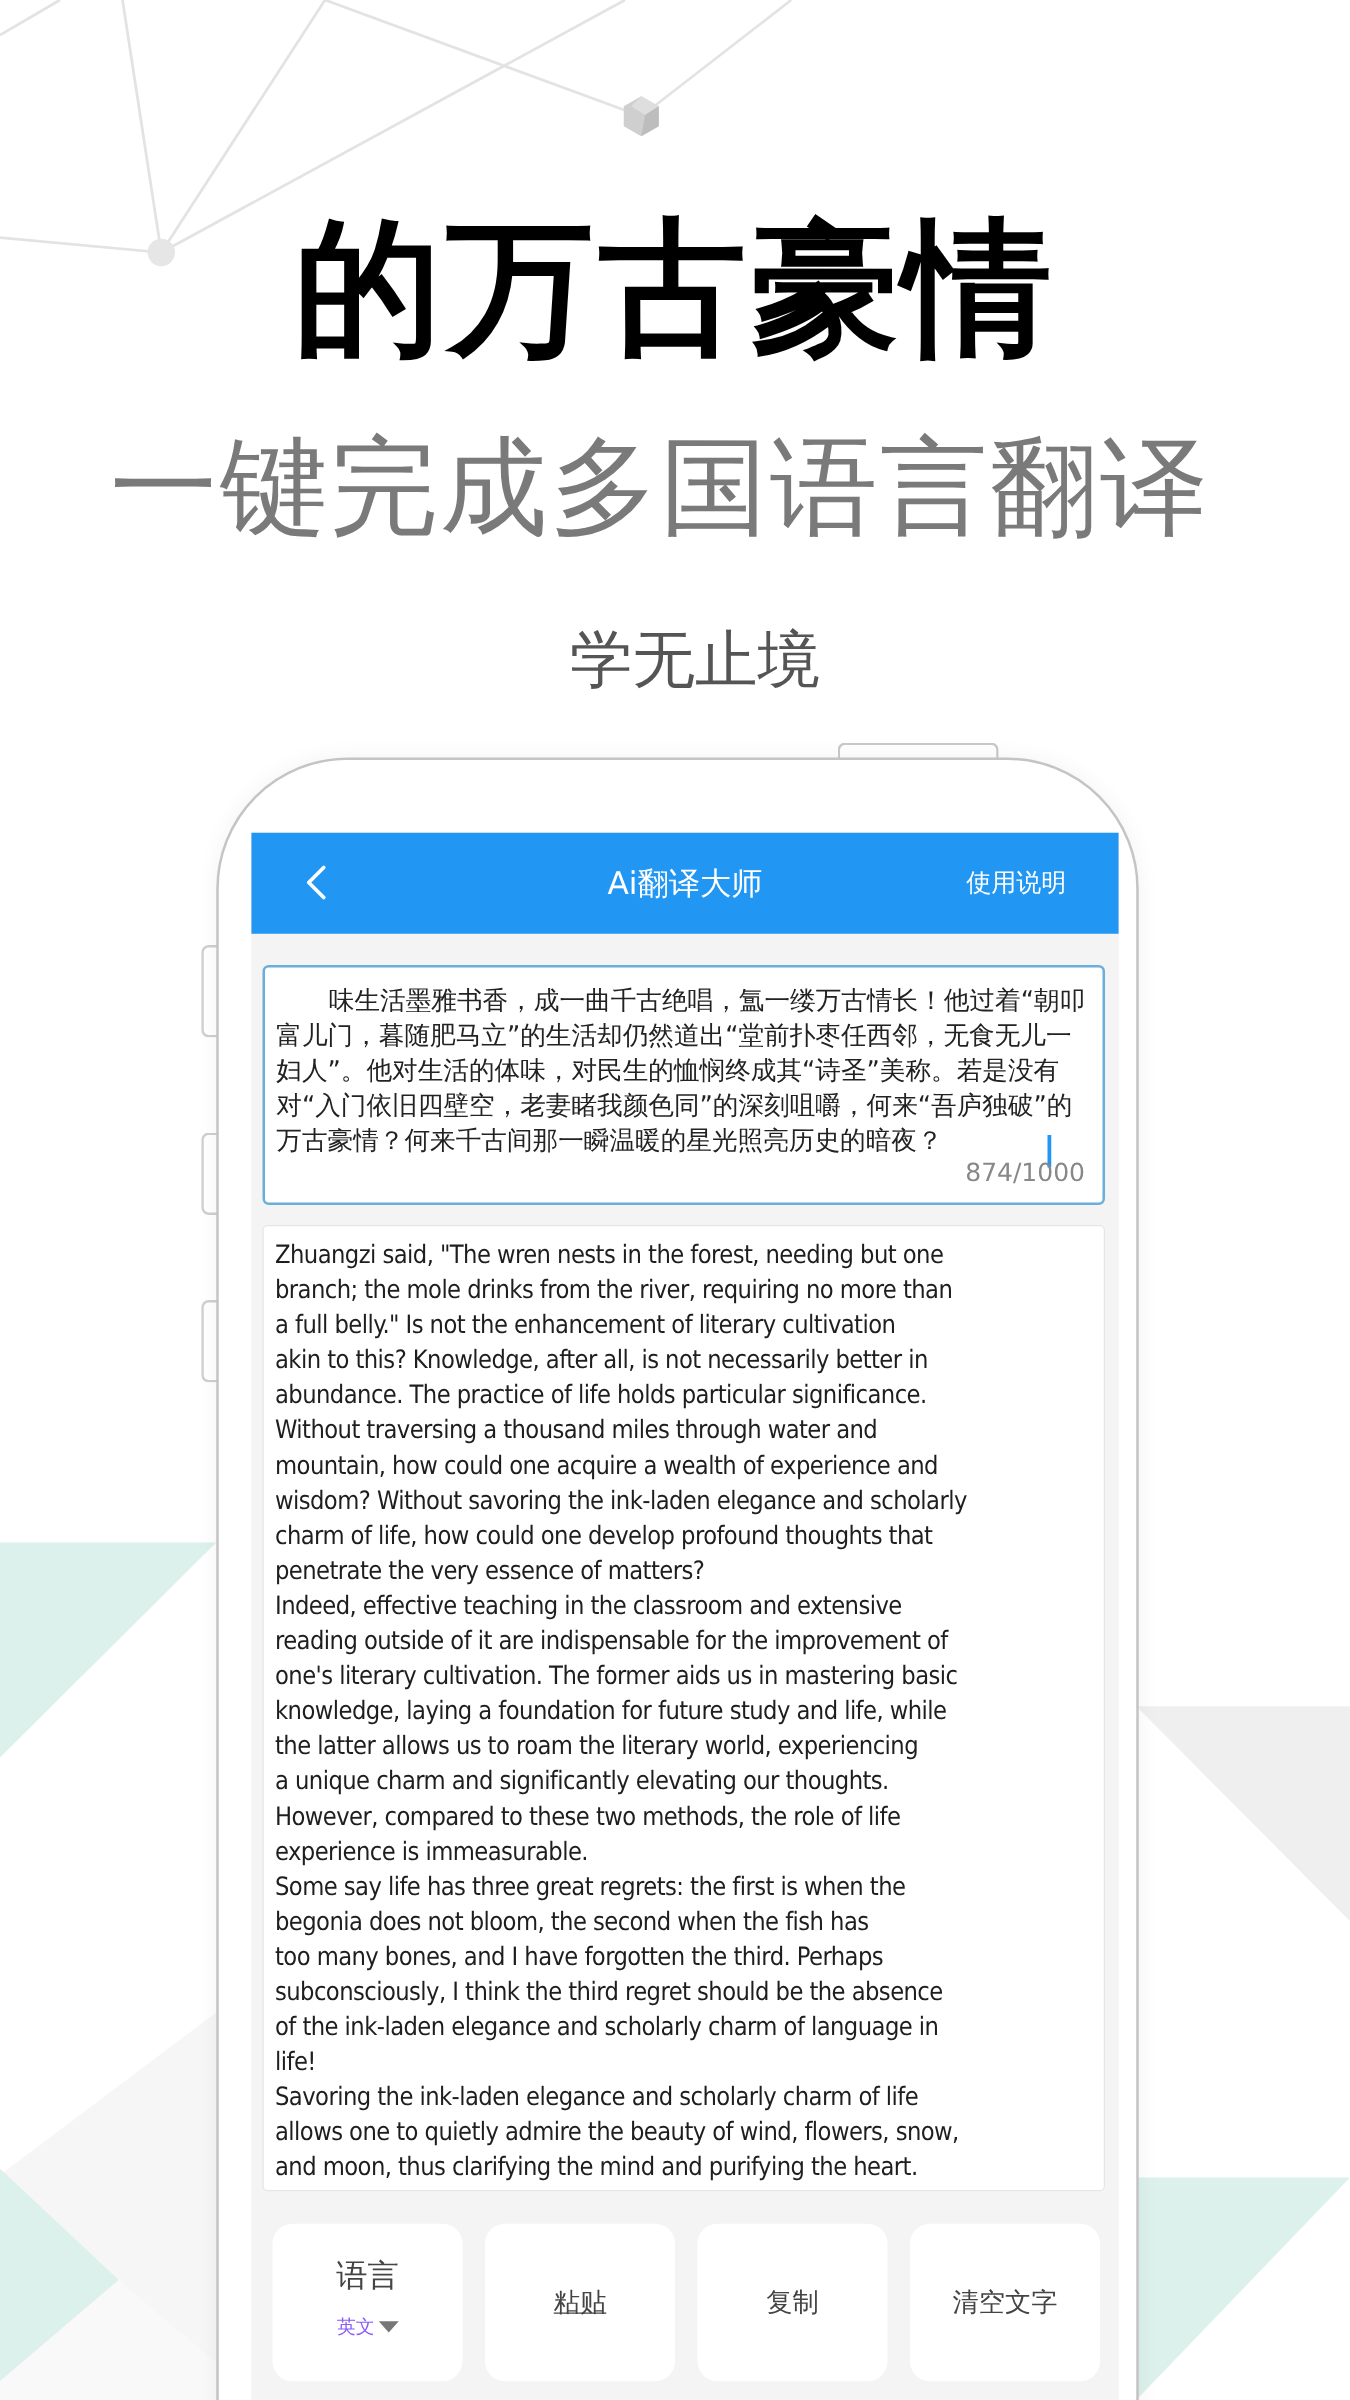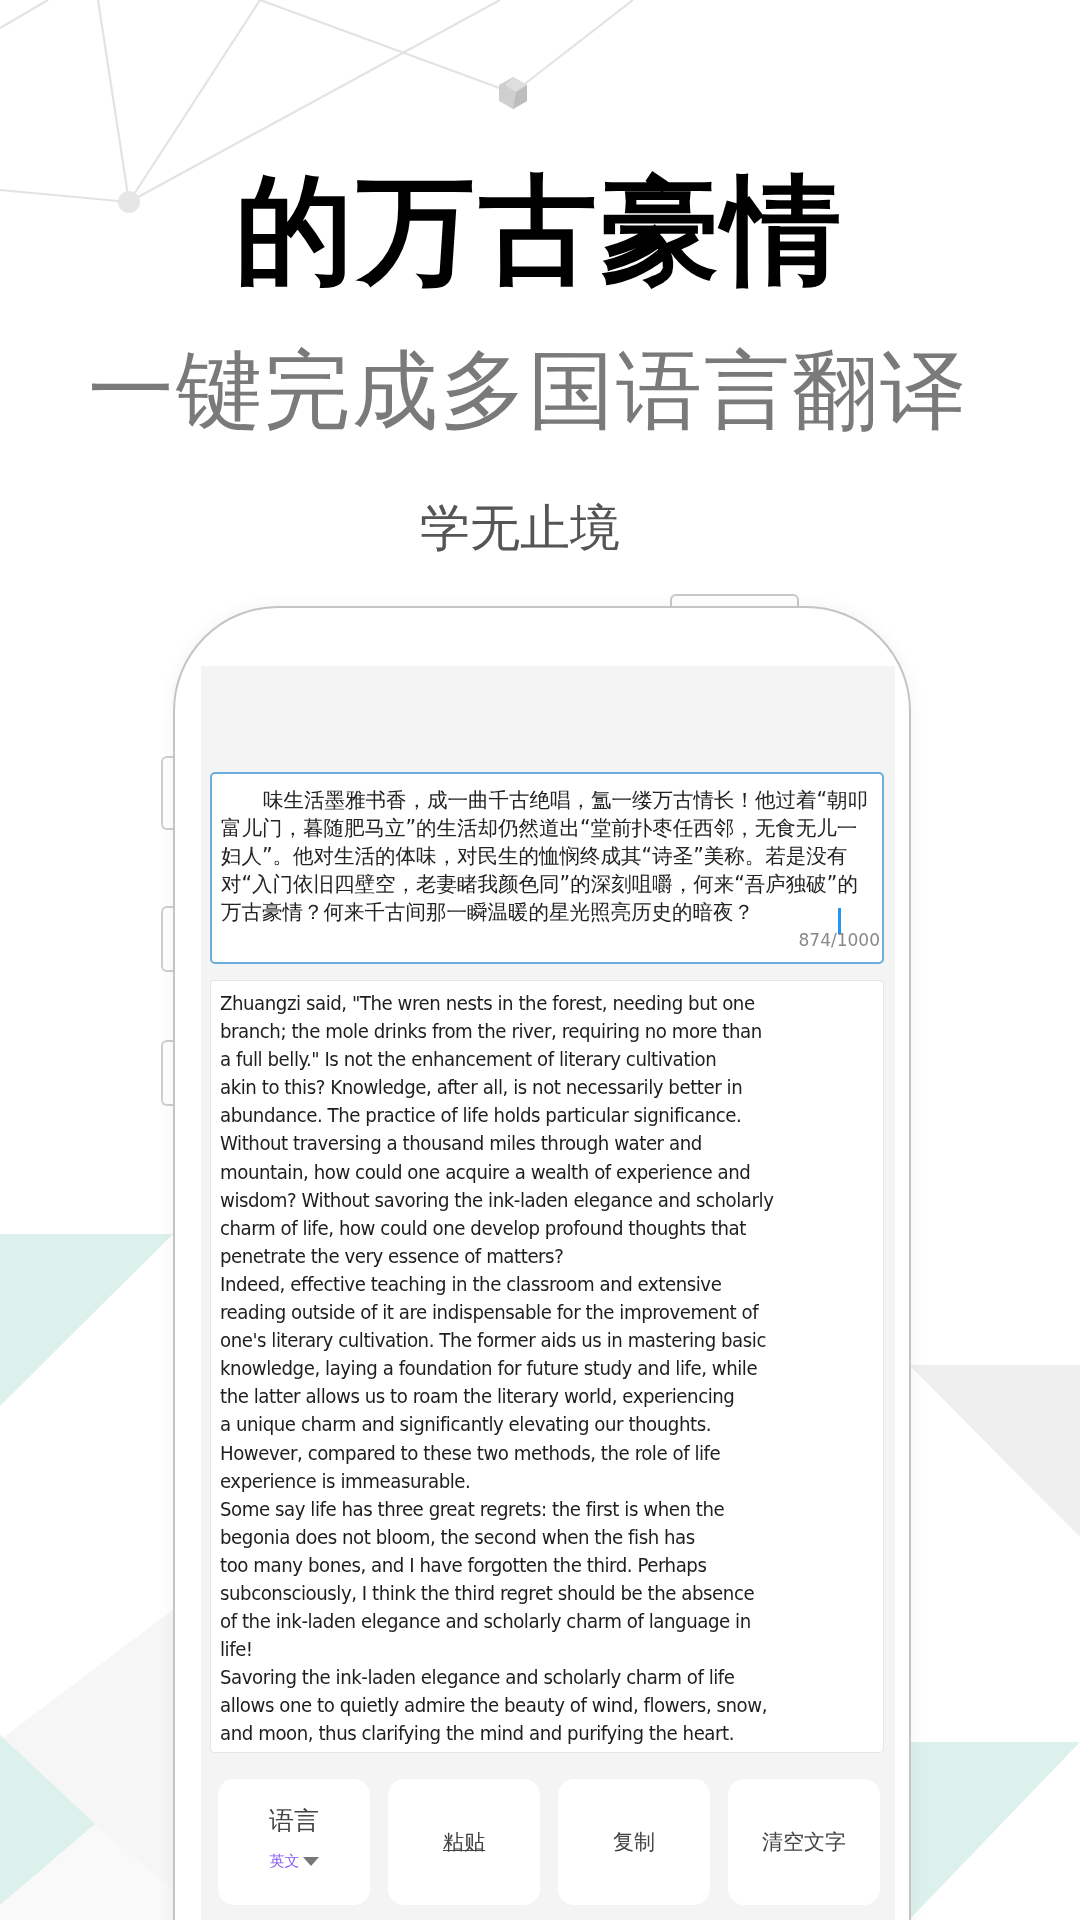--- a/index.html
+++ b/index.html
@@ -13,21 +13,21 @@
   .hero-title {
     position: absolute; left: 0; width: 1080px; top: 160px; text-align: center;
     font-size: 118px; font-weight: bold; color: #000; letter-spacing: 4px; line-height: 140px;
   }
   .hero-subtitle {
     position: absolute; left: 0; width: 1056px; top: 340px; text-align: center;
     font-size: 86px; color: #7a7a7a; letter-spacing: 2px; line-height: 100px;
   }
   .hero-tagline {
     position: absolute; left: 0; width: 1040px; top: 496px; text-align: center;
-    font-size: 50px; color: #555; line-height: 64px;
+    font-size: 50px; color: #555; line-height: 64px; padding-left: 36px;
   }
 
   
   .phone-power {
     position: absolute; left: 670px; top: 594px; width: 125px; height: 16px;
     border: 2px solid #c9c9c9; border-bottom: none; border-radius: 6px 6px 0 0; background: #fff;
   }
   .phone-side {
     position: absolute; left: 161px; width: 12px; border: 2px solid #cfcfcf; border-right: none;
     border-radius: 6px 0 0 6px; background: #fff;
@@ -60,21 +60,21 @@
   }
   .input-text {
     position: absolute; left: 9px; top: 12px; width: 650px;
     font-size: 20.5px; line-height: 28px; color: #222; white-space: pre-wrap; word-break: break-all;
   }
   .input-text .indent { display: inline-block; width: 42px; }
   .cursor {
     position: absolute; left: 626px; top: 134px; width: 3px; height: 26px; background: #2196f3;
   }
   .counter {
-    position: absolute; right: 2px; bottom: 12px; font-size: 17px; color: #888; margin-top: 48px;
+    position: absolute; right: 14px; bottom: 12px; font-size: 20px; color: #888; margin-top: 48px;
   }
 
   .output-box {
     position: absolute; left: 9px; top: 314px; width: 674px; height: 773px;
     background: #fff; border: 1px solid #e6e6e6; border-radius: 4px; box-sizing: border-box; overflow: hidden;
   }
   .output-text {
     position: absolute; left: 9px; top: 8px; width: 660px;
     font-size: 20.2px; line-height: 28.1px; color: #1e1e1e; white-space: pre-line;
     font-family: "DejaVu Sans Condensed", "DejaVu Sans", sans-serif; letter-spacing: -0.45px;
@@ -126,20 +126,29 @@
 <div class="hero-subtitle">一键完成多国语言翻译</div>
 <div class="hero-tagline">学无止境</div>
 
 <div class="phone-power"></div>
 <div class="phone-side" style="top:756px;height:70px;"></div>
 <div class="phone-side" style="top:906px;height:62px;"></div>
 <div class="phone-side" style="top:1040px;height:62px;"></div>
 <div class="phone"></div>
 
 <div class="screen">
+  <div class="app-bar">
+    <div class="back-btn">
+      <svg width="36" height="36" viewBox="0 0 36 36">
+        <polyline points="22,6 10,18 22,30" fill="none" stroke="#fff" stroke-width="3" stroke-linecap="round" stroke-linejoin="round"></polyline>
+      </svg>
+    </div>
+    <div class="app-title">Ai翻译大师</div>
+    <div class="help-link">使用说明</div>
+  </div>
 
   <div class="input-box">
     <div class="input-text"><span class="indent"></span><span>味生活墨雅书香，成一曲千古绝唱，氲一缕万古情长！他过着“朝叩富儿门，暮随肥马立”的生活却仍然道出“堂前扑枣任西邻，无食无儿一妇人”。他对生活的体味，对民生的恤悯终成其“诗圣”美称。若是没有对“入门依旧四壁空，老妻睹我颜色同”的深刻咀嚼，何来“吾庐独破”的万古豪情？何来千古间那一瞬温暖的星光照亮历史的暗夜？</span></div>
     <div class="cursor"></div>
     <div class="counter">874/1000</div>
   </div>
 
   <div class="output-box">
     <div class="output-text">Zhuangzi said, "The wren nests in the forest, needing but one
 branch; the mole drinks from the river, requiring no more than

